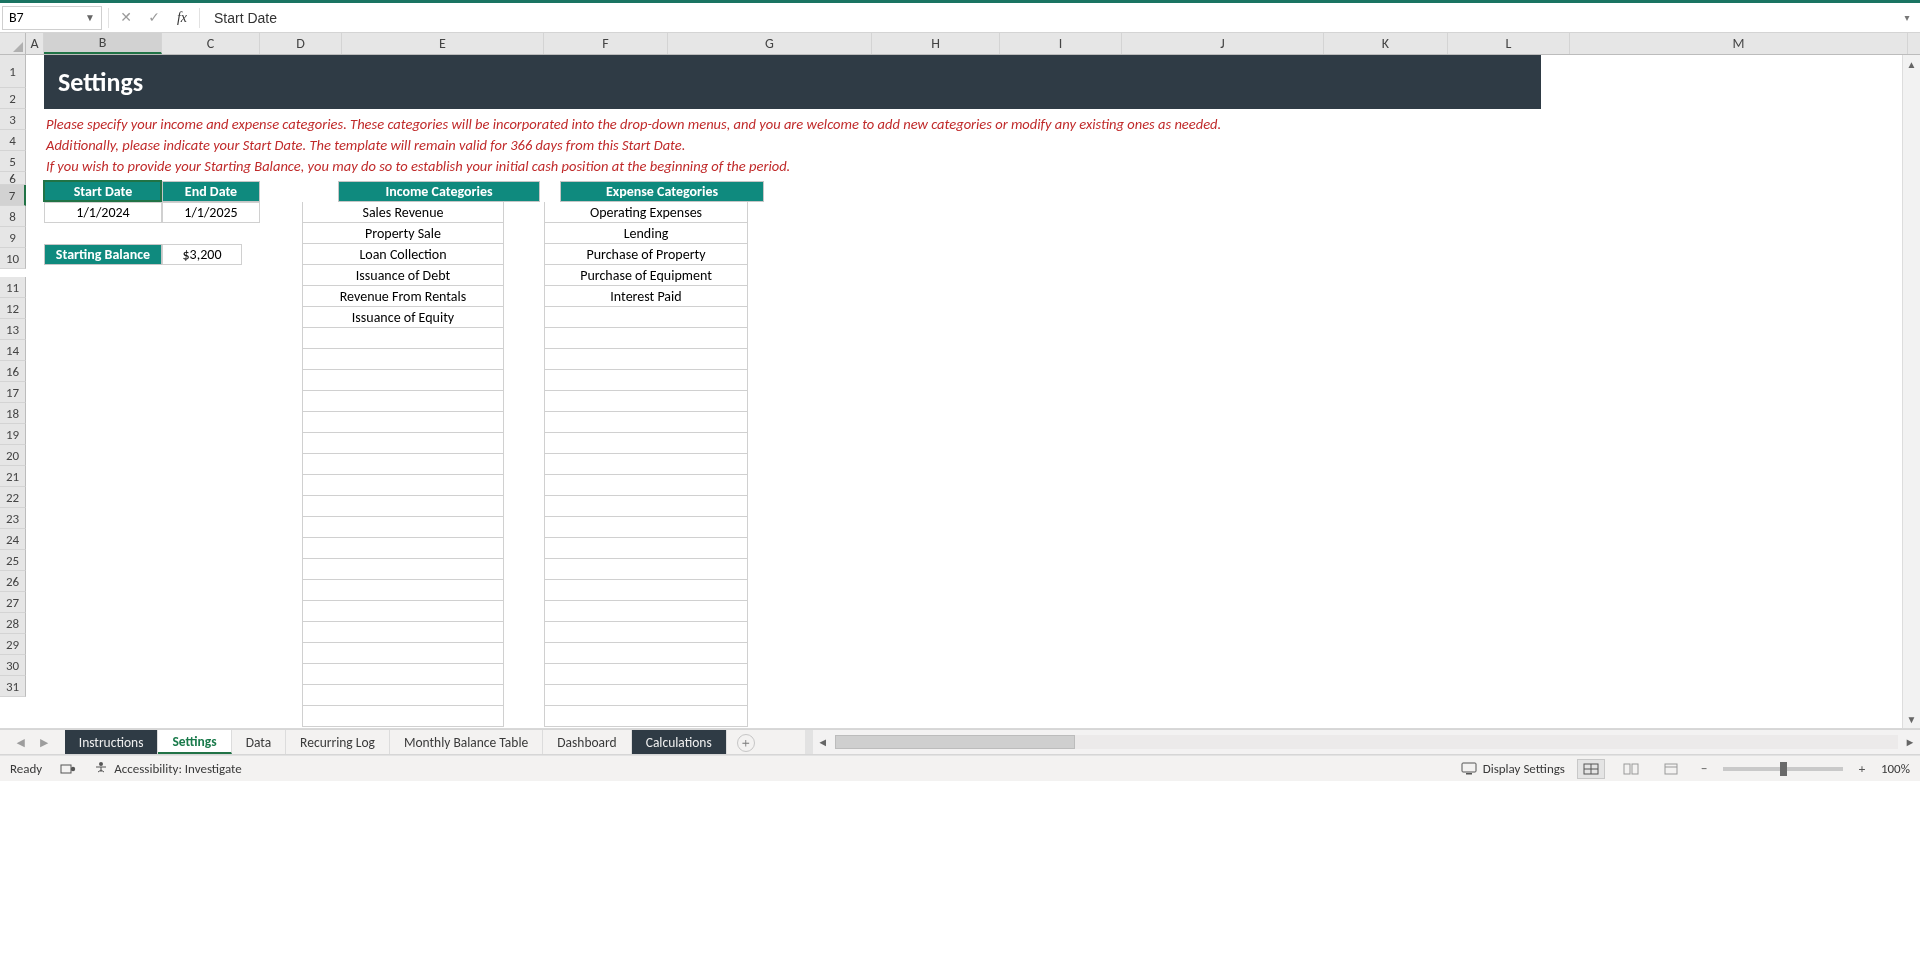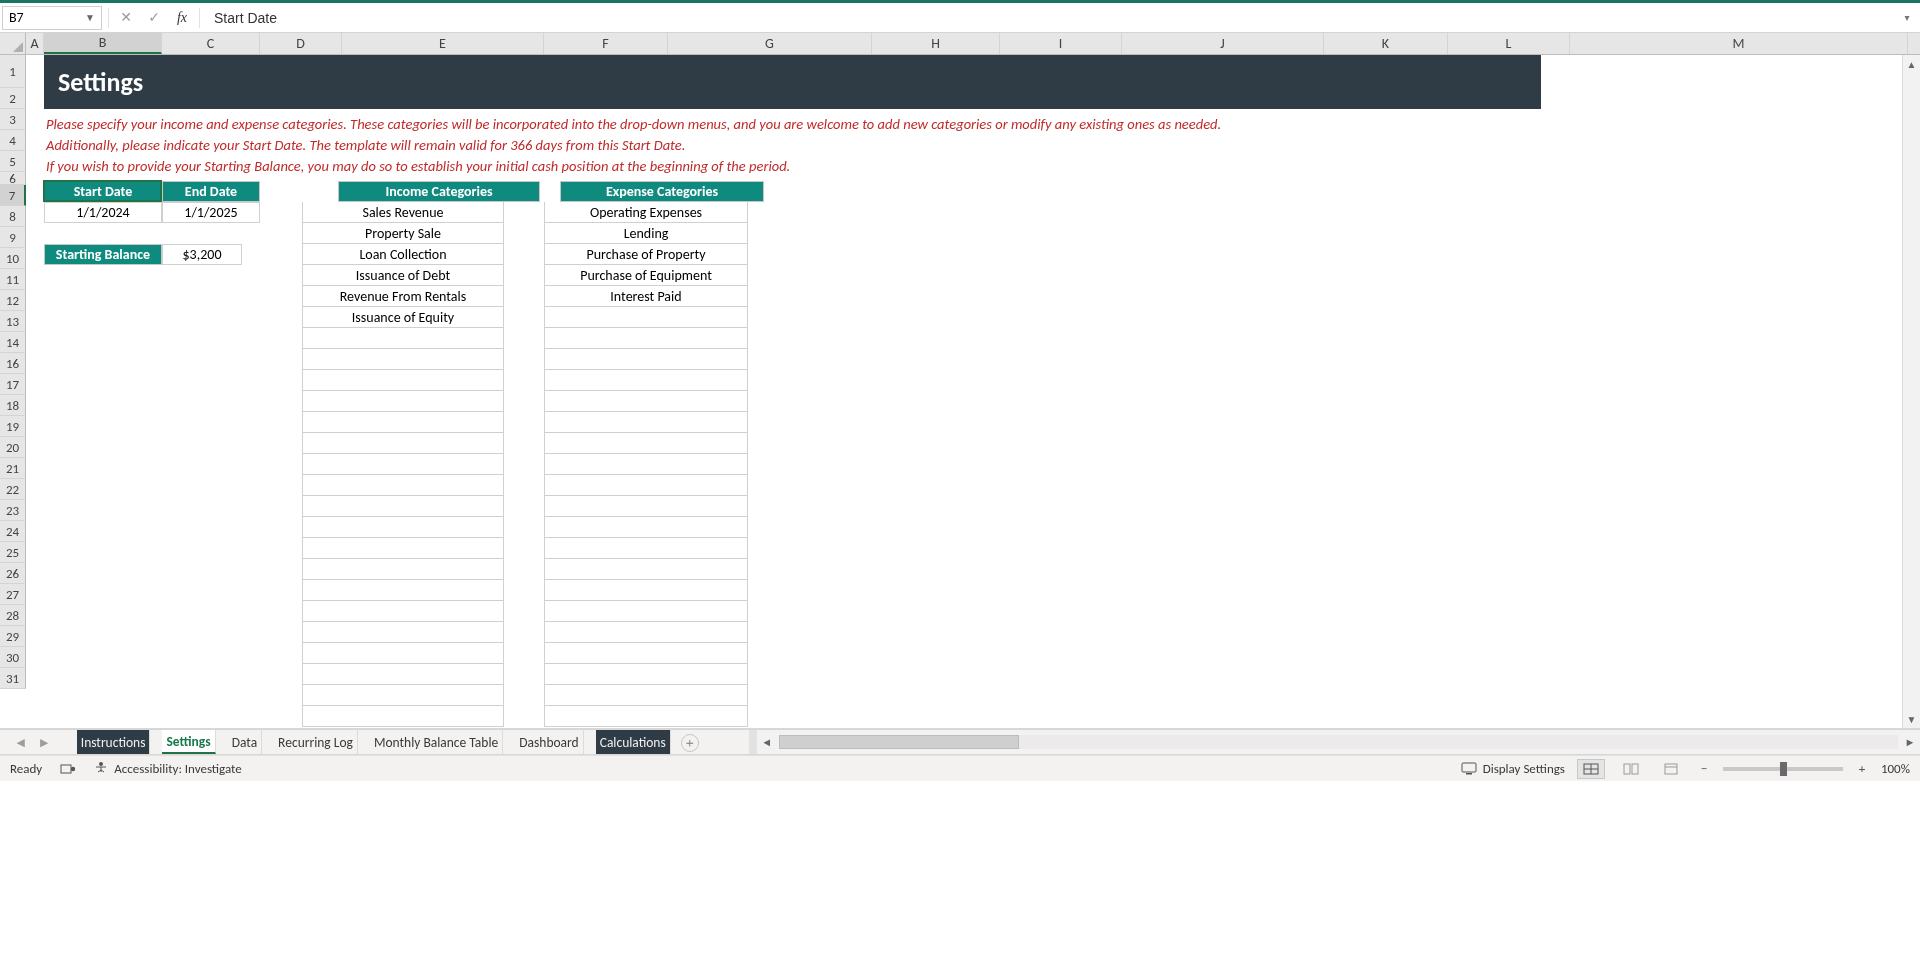--- a/index.html
+++ b/index.html
@@ -52,21 +52,21 @@
   .tbl-col { display: flex; flex-direction: column; }
   .tbl-col .data-cell { height: 21px; border-top: none; }
 
   
   .active-outline { position: absolute; border: 2px solid #217346; pointer-events: none; }
 
   
   .tabs-bar { height: 26px; background: #f3f2f1; border-top: 1px solid #d6d6d6; border-bottom: 1px solid #d6d6d6; display: flex; align-items: stretch; font-size: 13.5px; position: relative; }
   .tab-nav { display: flex; align-items: center; gap: 10px; padding: 0 14px; color: #9d9d9d; }
   .tabs { display: flex; align-items: stretch; }
-  .tab { padding: 0 4px; display: flex; align-items: center; border-right: 1px solid #dcdcdc; color: #3a3a3a; background: #f3f2f1; cursor: default; margin-left: 12px; }
+  .tab { padding: 0 14px; display: flex; align-items: center; border-right: 1px solid #dcdcdc; color: #3a3a3a; background: #f3f2f1; cursor: default; }
   .tab.dark { background: #2f3b45; color: #efefef; }
   .tab.active { background: #fff; color: #1a7a4b; border-bottom: 2px solid #217346; font-weight: 600; }
   .tab-add { width: 30px; display: flex; align-items: center; justify-content: center; color: #7a7a7a; border: 1px solid #c6c6c6; border-radius: 50%; height: 18px; width: 18px; margin: 4px 10px; font-size: 13px; }
   .tabs-split { width: 8px; background: #e2e2e2; margin-left: 40px; }
   .hscroll { flex: 1; display: flex; align-items: center; background: #f3f2f2; }
   .hscroll .arrow { width: 20px; text-align: center; color: #666; font-size: 11px; }
   .hscroll .track { flex: 1; height: 14px; background: #eceaea; position: relative; margin: 0 2px; }
   .hscroll .thumb { position: absolute; left: 0; top: 0; bottom: 0; width: 240px; background: #cfcfcf; border: 1px solid #bcbcbc; }
 
   
@@ -147,21 +147,21 @@
         </div>
         <div class="row" style="height: 21px;">
           <div class="row-hdr" style="height: 21px;">8</div>
         </div>
         <div class="row" style="height: 21px;">
           <div class="row-hdr" style="height: 21px;">9</div>
         </div>
         <div class="row" style="height: 21px;">
           <div class="row-hdr" style="height: 21px;">10</div>
         </div>
-        <div class="row" style="height: 21px;">
+        <div class="row" style="height: 21px; margin-top: 8px;">
           <div class="row-hdr" style="height: 21px;">11</div>
         </div>
         <div class="row" style="height: 21px;">
           <div class="row-hdr" style="height: 21px;">12</div>
         </div>
         <div class="row" style="height: 21px;">
           <div class="row-hdr" style="height: 21px;">13</div>
         </div>
         <div class="row" style="height: 21px;">
           <div class="row-hdr" style="height: 21px;">14</div>

